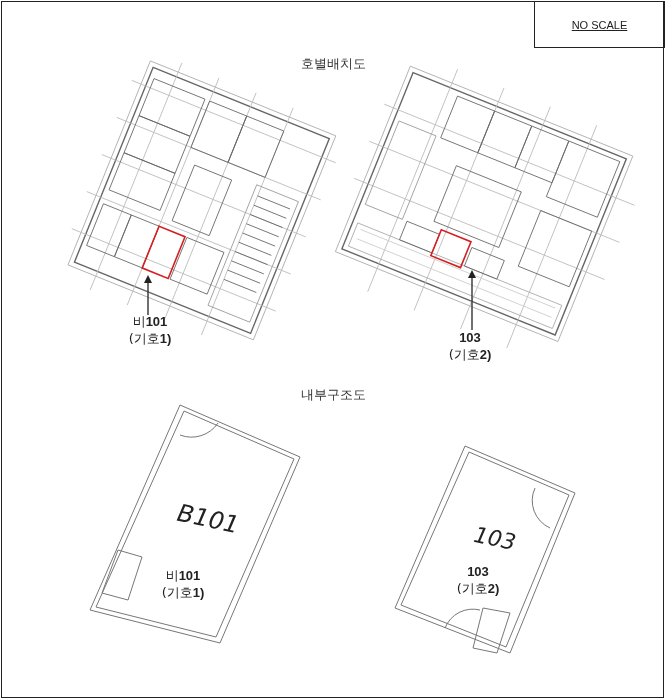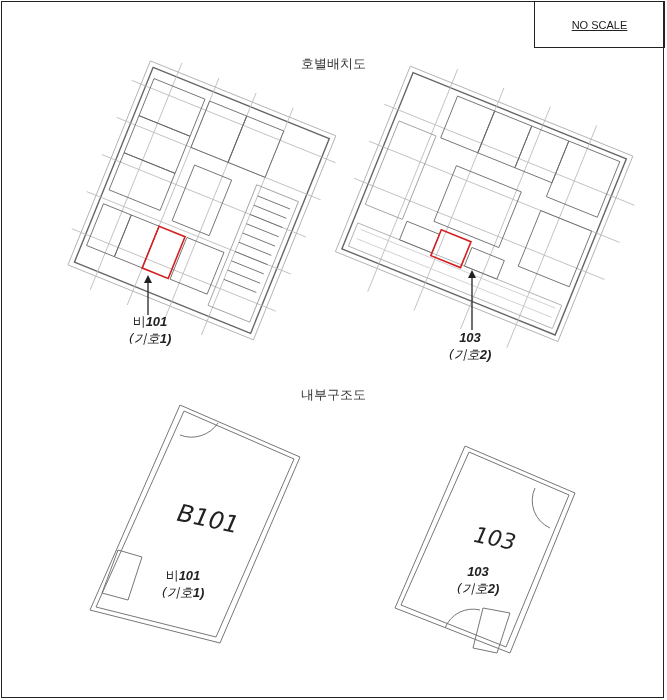--- a/index.html
+++ b/index.html
@@ -1,21 +1,21 @@
 <!DOCTYPE html>
 <html><head>
 <meta charset="utf-8">
 <style>
   html,body{margin:0;padding:0;background:#fff;}
   body{width:667px;height:700px;position:relative;overflow:hidden;font-family:"DejaVu Sans",sans-serif;color:#222;}
   .frame{position:absolute;left:1px;top:1px;width:663px;height:697px;border:1px solid #222;box-sizing:border-box;}
   .noscale{position:absolute;left:534px;top:1px;width:131px;height:47px;border:1px solid #222;box-sizing:border-box;display:flex;align-items:center;justify-content:center;font-family:"Liberation Sans",sans-serif;font-size:11px;text-decoration:underline;}
   .heading{position:absolute;left:0;width:667px;text-align:center;font-size:13px;color:#333;}
   .label{position:absolute;text-align:center;font-size:13px;line-height:17px;color:#222;font-family:"DejaVu Sans",sans-serif;}
-  .label b{font-family:"Liberation Sans",sans-serif;font-style:italic;}
+  .label b{font-family:"Liberation Sans",sans-serif;}
   svg{position:absolute;overflow:visible;}
 </style>
 </head>
 <body>
 
 <div class="frame"></div>
 
 <div class="noscale">
   <span>NO SCALE</span>
 </div>

